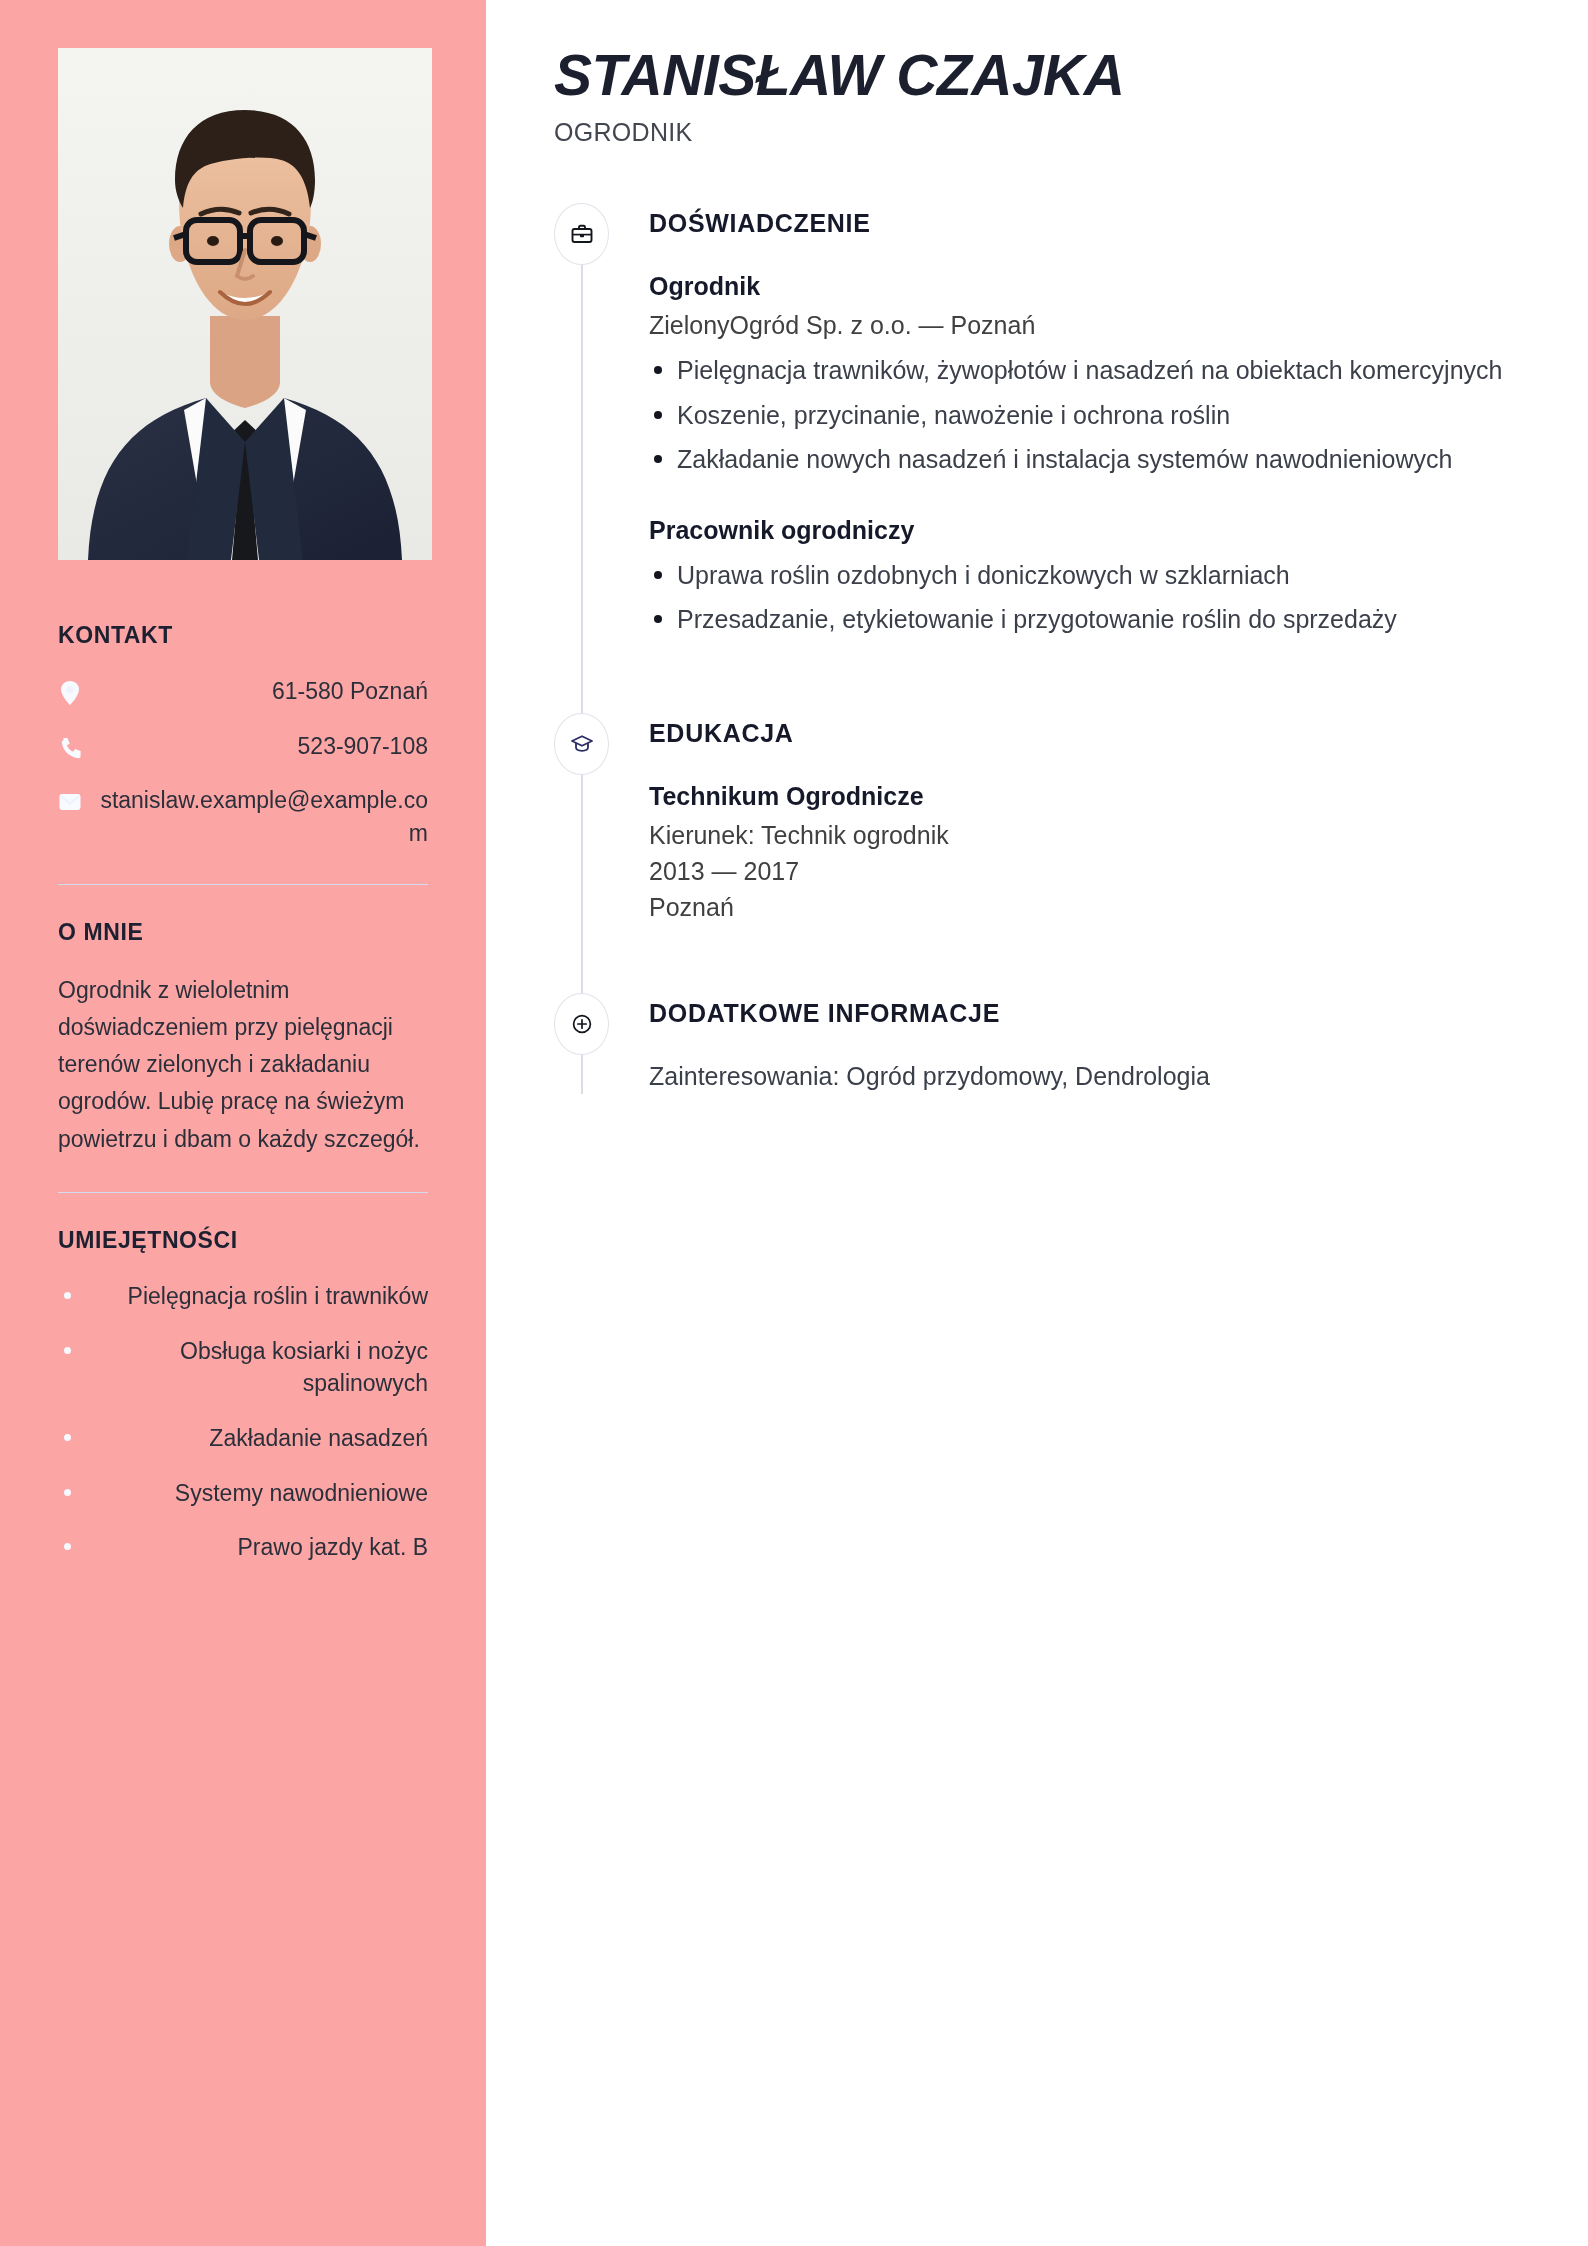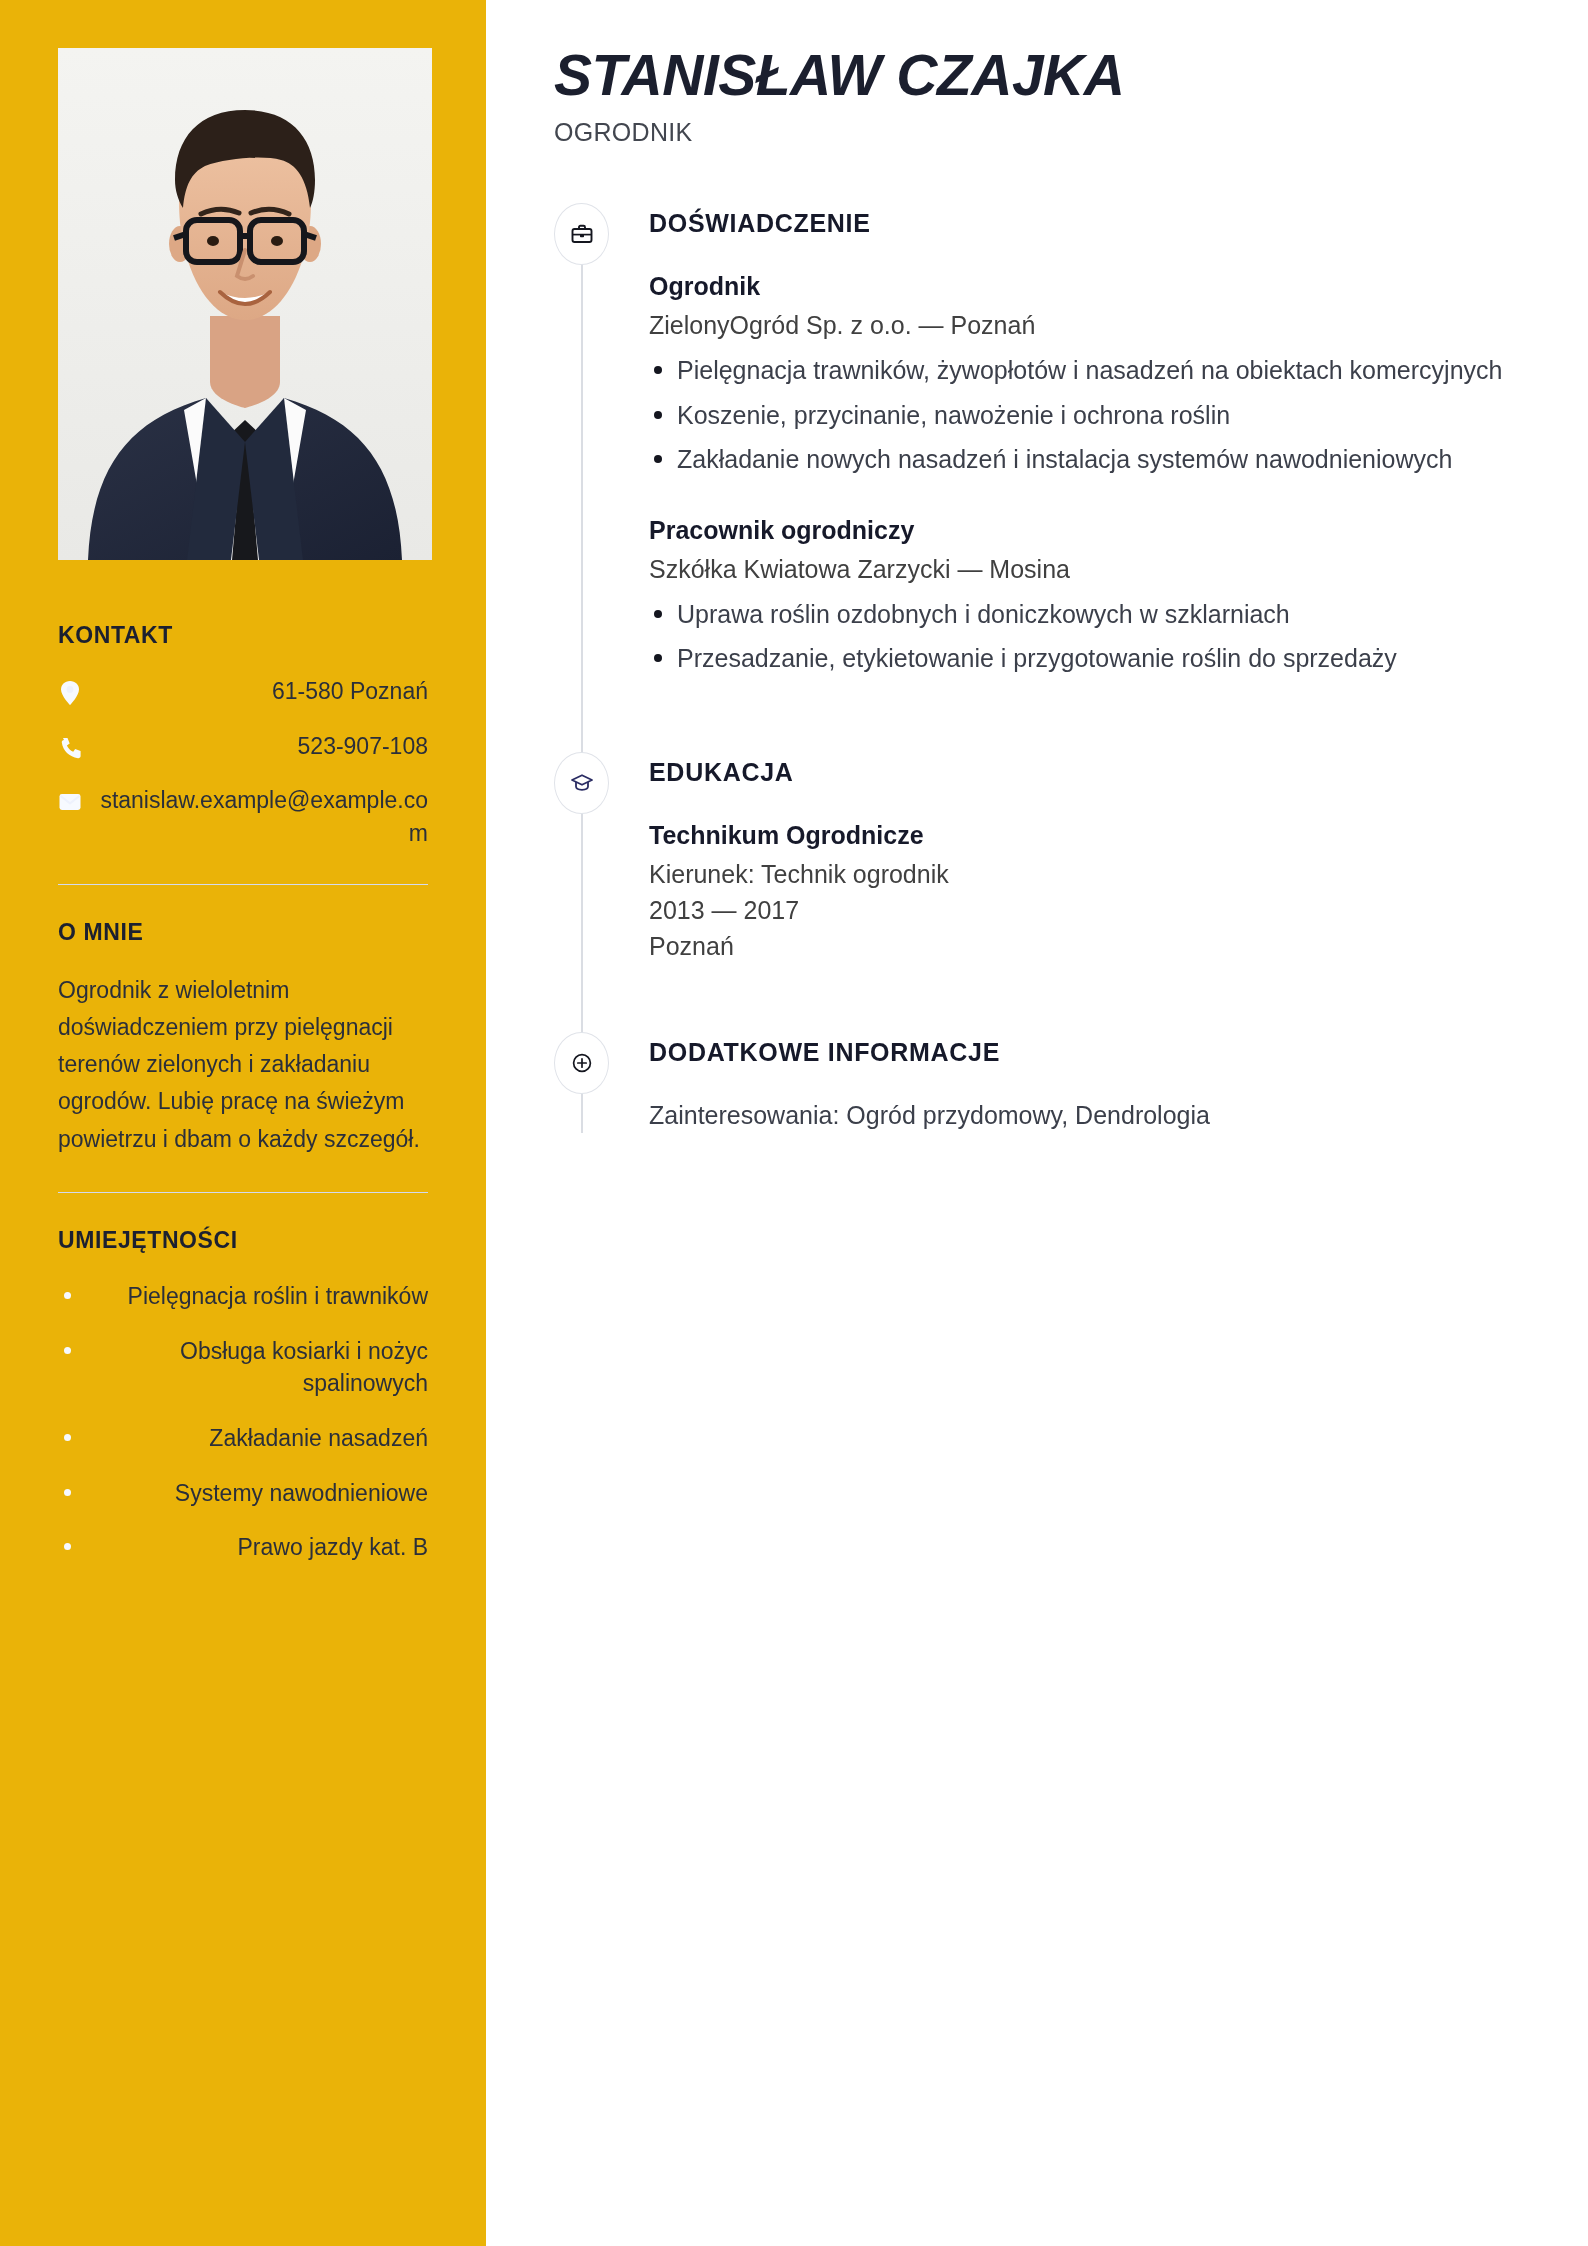--- a/index.html
+++ b/index.html
@@ -21,21 +21,21 @@
     width: 1588px;
     height: 2246px;
     display: flex;
     background: #ffffff;
   }
 
   
   .sidebar {
     width: 486px;
     min-width: 486px;
-    background: #eab308;
+    background: #fca5a5;
     padding: 48px 58px 0 58px;
     position: relative;
   }
 
   .photo-wrap {
     width: 374px;
     height: 512px;
     overflow: hidden;
     background: #f2f2ef;
     margin-bottom: 62px;
@@ -354,21 +354,20 @@
             <div class="entry-line">ZielonyOgród Sp. z o.o. — Poznań</div>
             <ul class="bullets">
               <li class="bullet">Pielęgnacja trawników, żywopłotów i nasadzeń na obiektach komercyjnych</li>
               <li class="bullet">Koszenie, przycinanie, nawożenie i ochrona roślin</li>
               <li class="bullet">Zakładanie nowych nasadzeń i instalacja systemów nawodnieniowych</li>
             </ul>
           </div>
 
           <div class="entry">
             <div class="entry-role">Pracownik ogrodniczy</div>
-            <div class="entry-line">Szkółka Kwiatowa Zarzycki — Mosina</div>
             <ul class="bullets">
               <li class="bullet">Uprawa roślin ozdobnych i doniczkowych w szklarniach</li>
               <li class="bullet">Przesadzanie, etykietowanie i przygotowanie roślin do sprzedaży</li>
             </ul>
           </div>
         </div>
       </section>
 
       <section class="section sec-edu">
         <div class="tl-badge">

